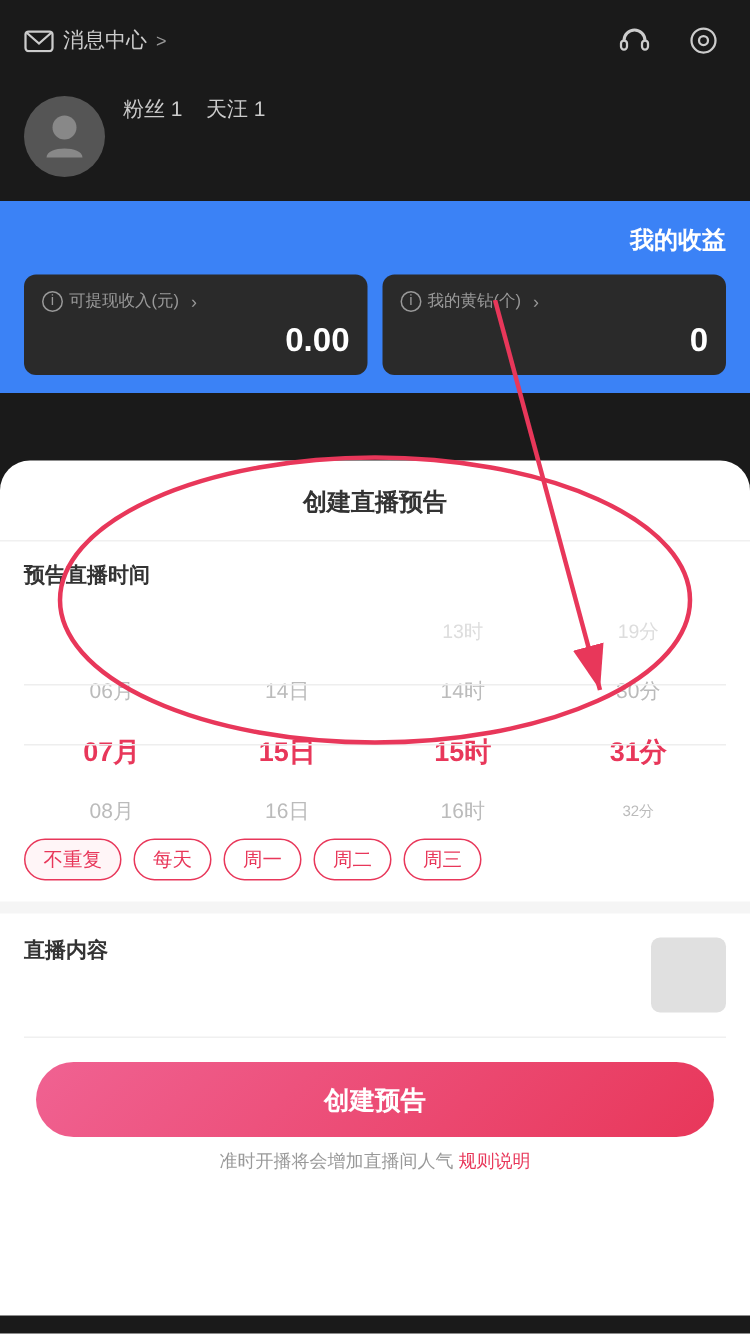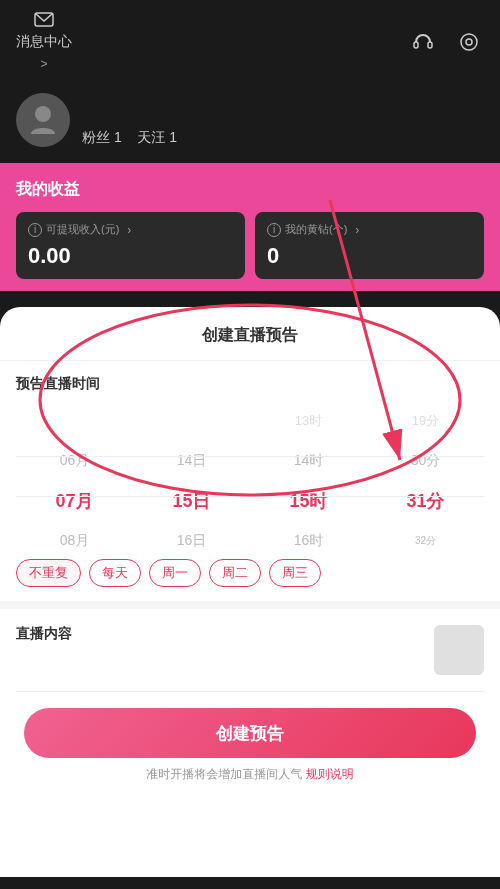--- a/index.html
+++ b/index.html
@@ -19,40 +19,39 @@
       justify-content: space-between;
       padding: 12px 16px;
       background: #1a1a1a;
     }
     .message-center {
       display: flex;
       align-items: center;
       gap: 6px;
       color: #ccc;
       font-size: 14px;
-      flex-direction: column;
     }
     .top-icons {
       display: flex;
       gap: 16px;
     }
     .top-icon-btn {
       width: 30px;
       height: 30px;
       display: flex;
       align-items: center;
       justify-content: center;
       color: #ccc;
       font-size: 18px;
     }
 
     
     .profile-section {
       display: flex;
-      align-items: flex-end;
+      align-items: flex-start;
       padding: 10px 16px 16px;
       gap: 12px;
       background: #1a1a1a;
     }
     .avatar {
       width: 54px;
       height: 54px;
       border-radius: 50%;
       background: #555;
       display: flex;
@@ -62,21 +61,22 @@
       font-size: 24px;
     }
     .profile-stats {
       color: #ccc;
       font-size: 14px;
     }
 
     
     .earnings-section {
       padding: 16px 16px 12px;
-      background: #ec4899;
+      background: #3b82f6;
+      text-align: right;
     }
     .earnings-title {
       color: #fff;
       font-size: 16px;
       font-weight: bold;
       margin-bottom: 12px;
     }
     .earnings-cards {
       display: flex;
       gap: 10px;

